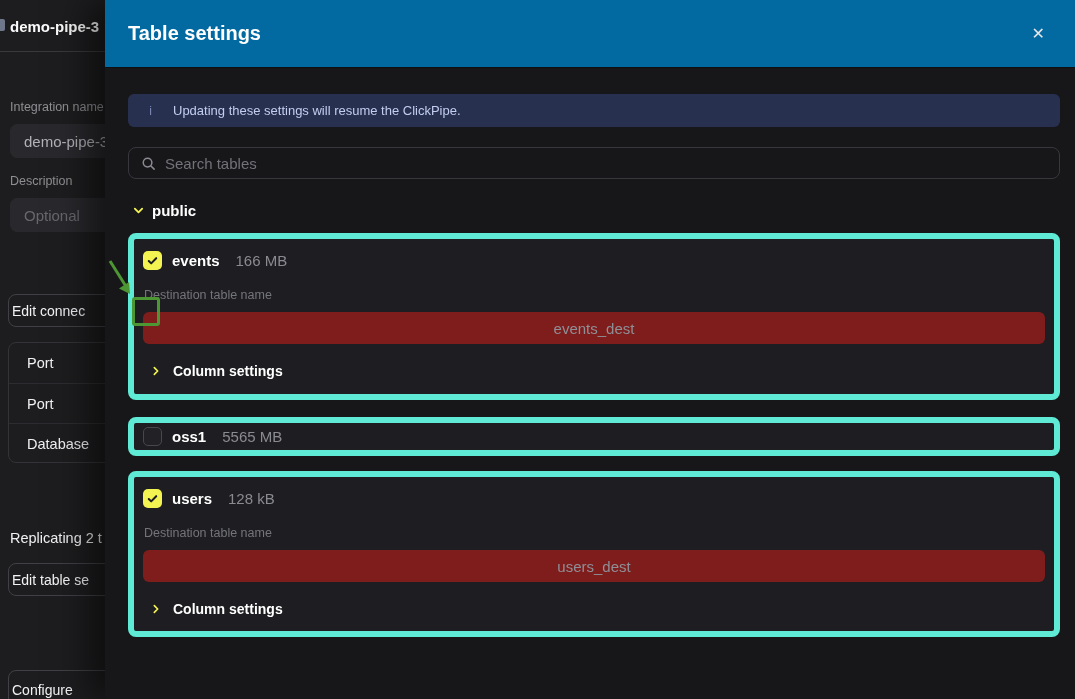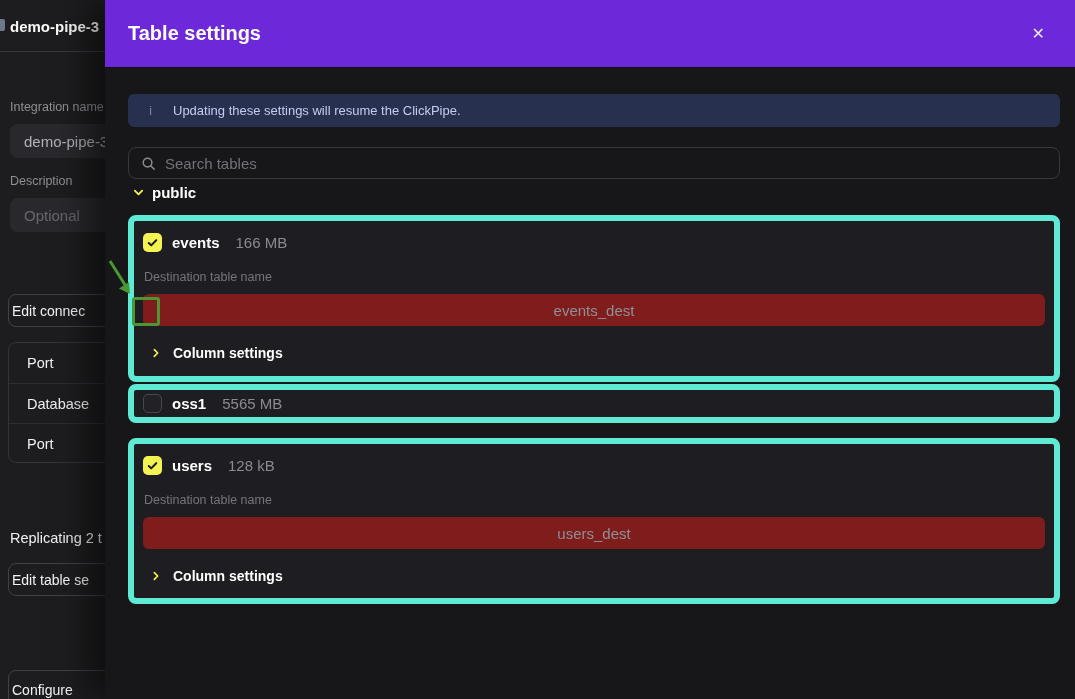--- a/index.html
+++ b/index.html
@@ -62,21 +62,21 @@
   .lp-replicating { position: absolute; left: 10px; top: 530px; font-size: 14.5px; color: #f0f0f2; white-space: nowrap; }
 
   
   .modal {
     position: absolute; left: 105px; top: 0; width: 970px; height: 699px;
     background: #171719; z-index: 2;
     box-shadow: -18px 0 32px rgba(0,0,0,.5);
     display: flex; flex-direction: column;
   }
   .modal-header {
-    height: 68px; flex: 0 0 68px; background: #6d28d9;
+    height: 68px; flex: 0 0 68px; background: #0369a1;
     border-bottom: 1px solid #101012;
     display: flex; align-items: center; padding: 0 23px;
   }
   .modal-title { font-size: 20px; font-weight: 700; color: #ffffff; }
   .modal-close {
     margin-left: auto; margin-right: 7px;
     font-size: 16px; color: #e8e8ea; cursor: pointer; line-height: 1;
     background: none; border: none; font-family: "Liberation Sans", sans-serif;
   }
   .modal-body { padding: 0 15px 0 23px; flex: 1; overflow: hidden; }
@@ -98,33 +98,33 @@
     display: flex; align-items: center; padding: 0 12px; gap: 9px;
   }
   .search-box input {
     flex: 1; background: transparent; border: none; outline: none;
     font-size: 15px; color: #dddde0; font-family: "Liberation Sans", sans-serif;
   }
   .search-box input::placeholder { color: #72727a; }
   .search-icon { display: flex; align-items: center; }
 
   .schema-row {
-    margin-top: 4px; height: 18px; display: flex; align-items: center;
+    margin-top: 22px; height: 18px; display: flex; align-items: center;
     gap: 8px; padding-left: 5px; cursor: pointer;
   }
   .schema-name { font-size: 15px; font-weight: 700; color: #ffffff; }
   .chev { display: flex; align-items: center; color: var(--accent); }
 
   .table-card {
     border: 6px solid #5eead4; background: #1e1e22; border-radius: 8px;
   }
   .card-expanded { margin-top: 14px; padding: 11px 9px 14px 9px; }
   .card-expanded.users { margin-top: 15px; padding-bottom: 13px; }
   .card-collapsed {
-    margin-top: 2px; height: 39px; padding: 0 9px;
+    margin-top: 17px; height: 39px; padding: 0 9px;
     display: flex; align-items: center;
   }
   .table-row { display: flex; align-items: center; gap: 10px; height: 21px; }
   .checkbox {
     width: 19px; height: 19px; border-radius: 5px; flex: 0 0 19px;
     display: flex; align-items: center; justify-content: center; cursor: pointer;
   }
   .checkbox.checked { background: var(--accent); }
   .checkbox.unchecked { background: #222226; border: 1px solid #47474d; }
   .table-name { font-size: 15px; font-weight: 700; color: #ffffff; }
@@ -165,22 +165,22 @@
   <div class="lp-label" style="top:100px">Integration name</div>
   <input class="lp-input" style="top: 124px;" readonly="" value="demo-pipe-3">
 
   <div class="lp-label" style="top:174px">Description</div>
   <input class="lp-input" style="top: 198px;" readonly="" placeholder="Optional">
 
   <button class="lp-btn" style="top:294px">Edit connec</button>
 
   <div class="lp-conn-card">
     <div class="lp-conn-row">Port</div>
+    <div class="lp-conn-row">Port</div>
     <div class="lp-conn-row">Database</div>
-    <div class="lp-conn-row">Port</div>
   </div>
 
   <div class="lp-replicating">Replicating 2 t</div>
 
   <button class="lp-btn" style="top:563px">Edit table se</button>
 
   <button class="lp-btn" style="top:670px; height:40px;">Configure</button>
 </div>
 
 <div class="modal">

